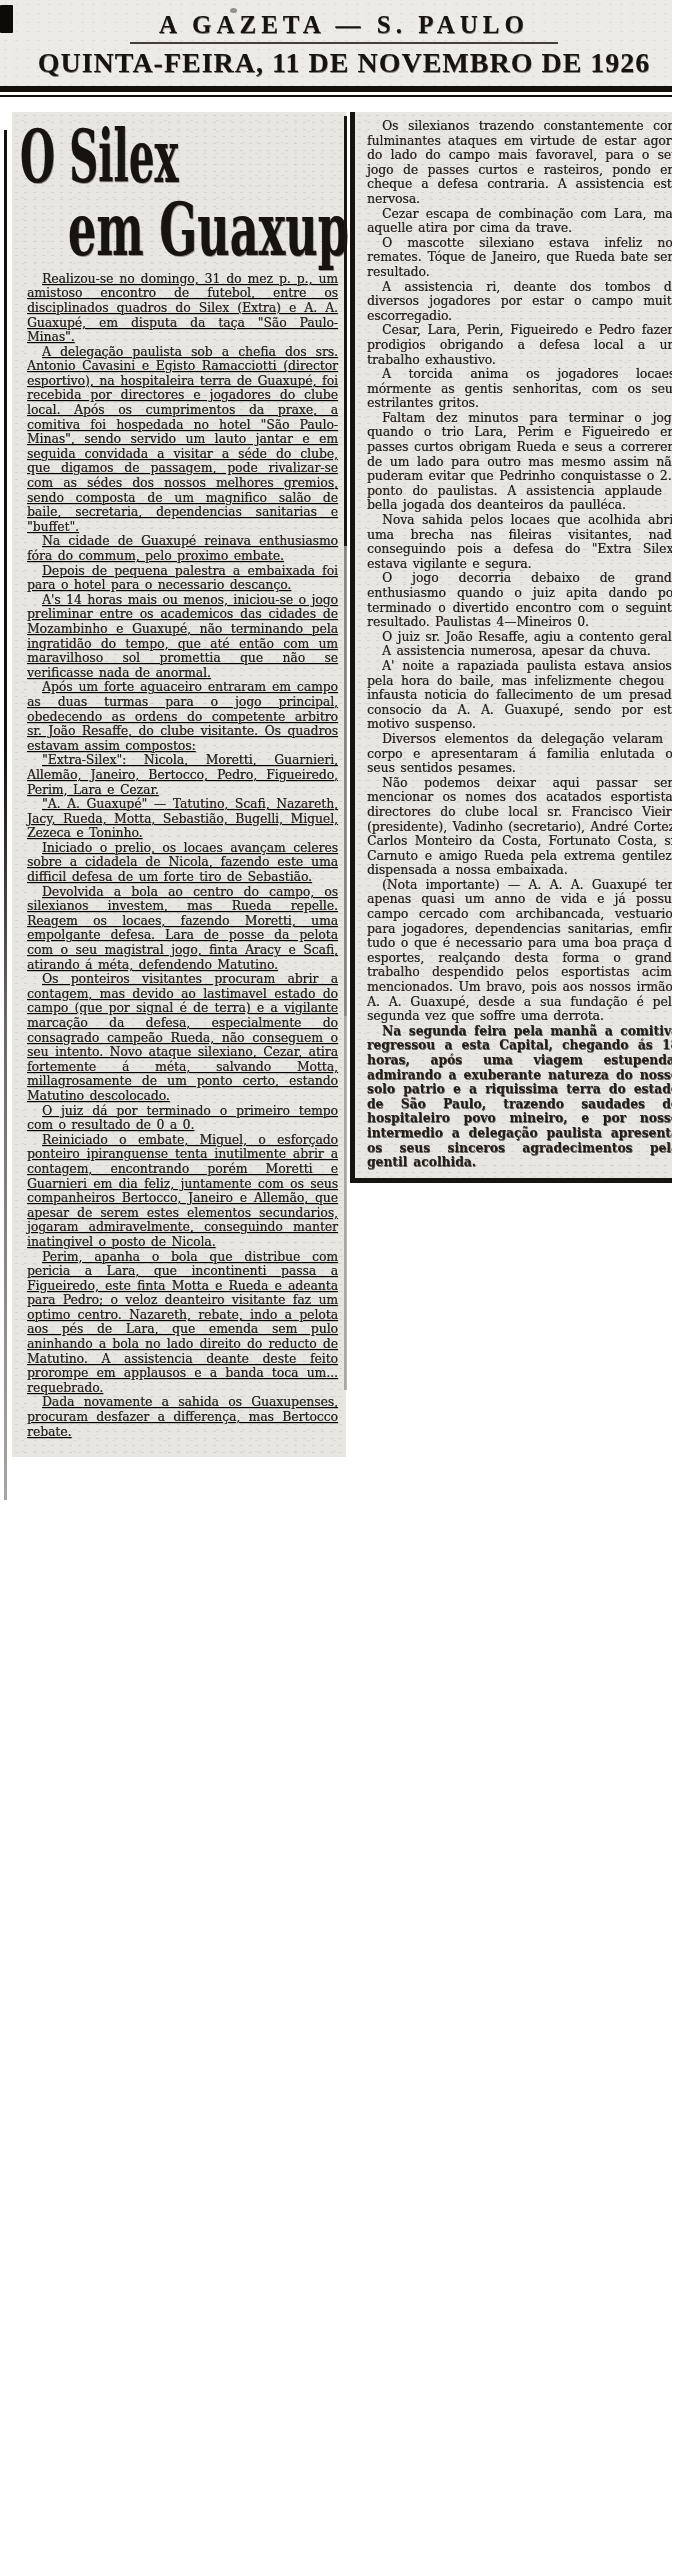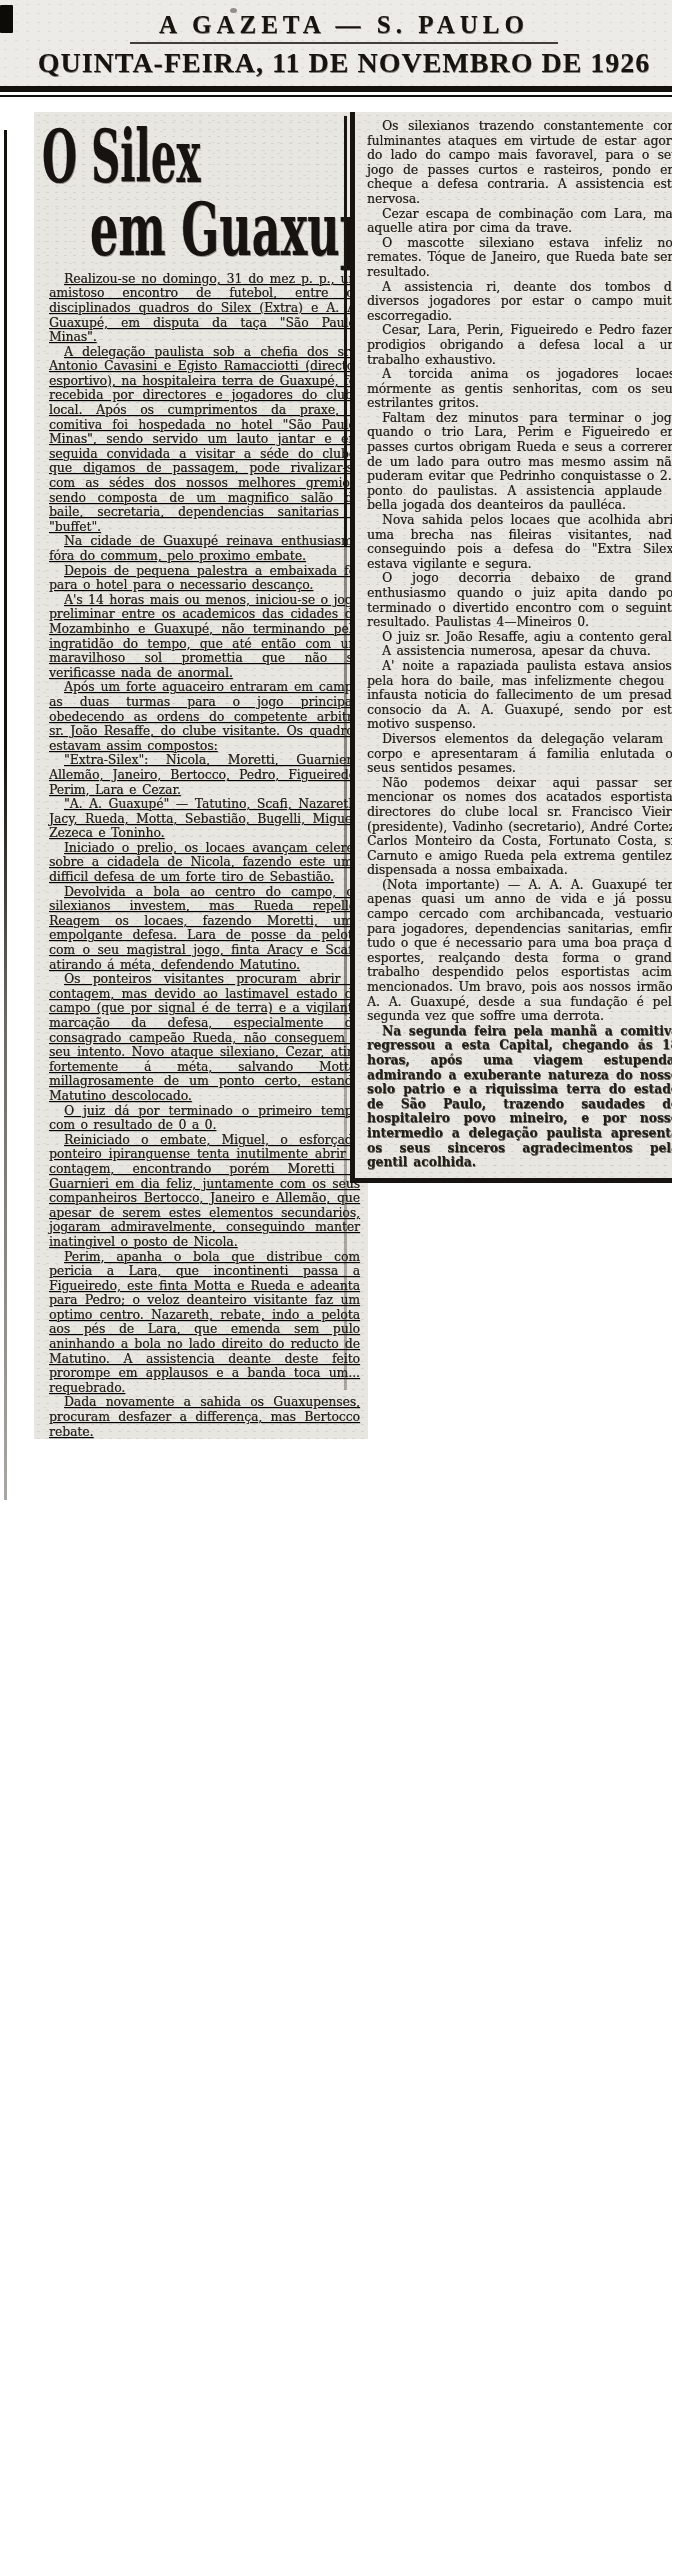--- a/index.html
+++ b/index.html
@@ -53,21 +53,21 @@
     background-color:#e8e6e1;
     background-image:
       radial-gradient(rgba(60,50,40,0.10) 1px, transparent 1.3px),
       radial-gradient(rgba(60,50,40,0.07) 1px, transparent 1.2px);
     background-size:9px 7px, 13px 11px;
     background-position:0 0, 4px 3px;
   }
 
   .col-left {
     position:absolute; left:12px; top:0; width:334px;
-    margin-left:22px;
+    padding-bottom:18px;
   }
   .left-rule {
     position:absolute; left:4px; top:18px; width:3px; height:1370px;
     background:linear-gradient(to bottom, #15110c 0 45%, rgba(30,24,17,0.65) 65%, rgba(40,33,24,0.4) 100%);
   }
   .divider {
     position:absolute; left:344px; top:4px; width:3px; height:1274px;
     background:linear-gradient(to bottom, #1a150f 0 430px, rgba(26,21,15,0.45) 430px 900px, rgba(26,21,15,0.3) 900px 100%);
   }
   .col-right {

